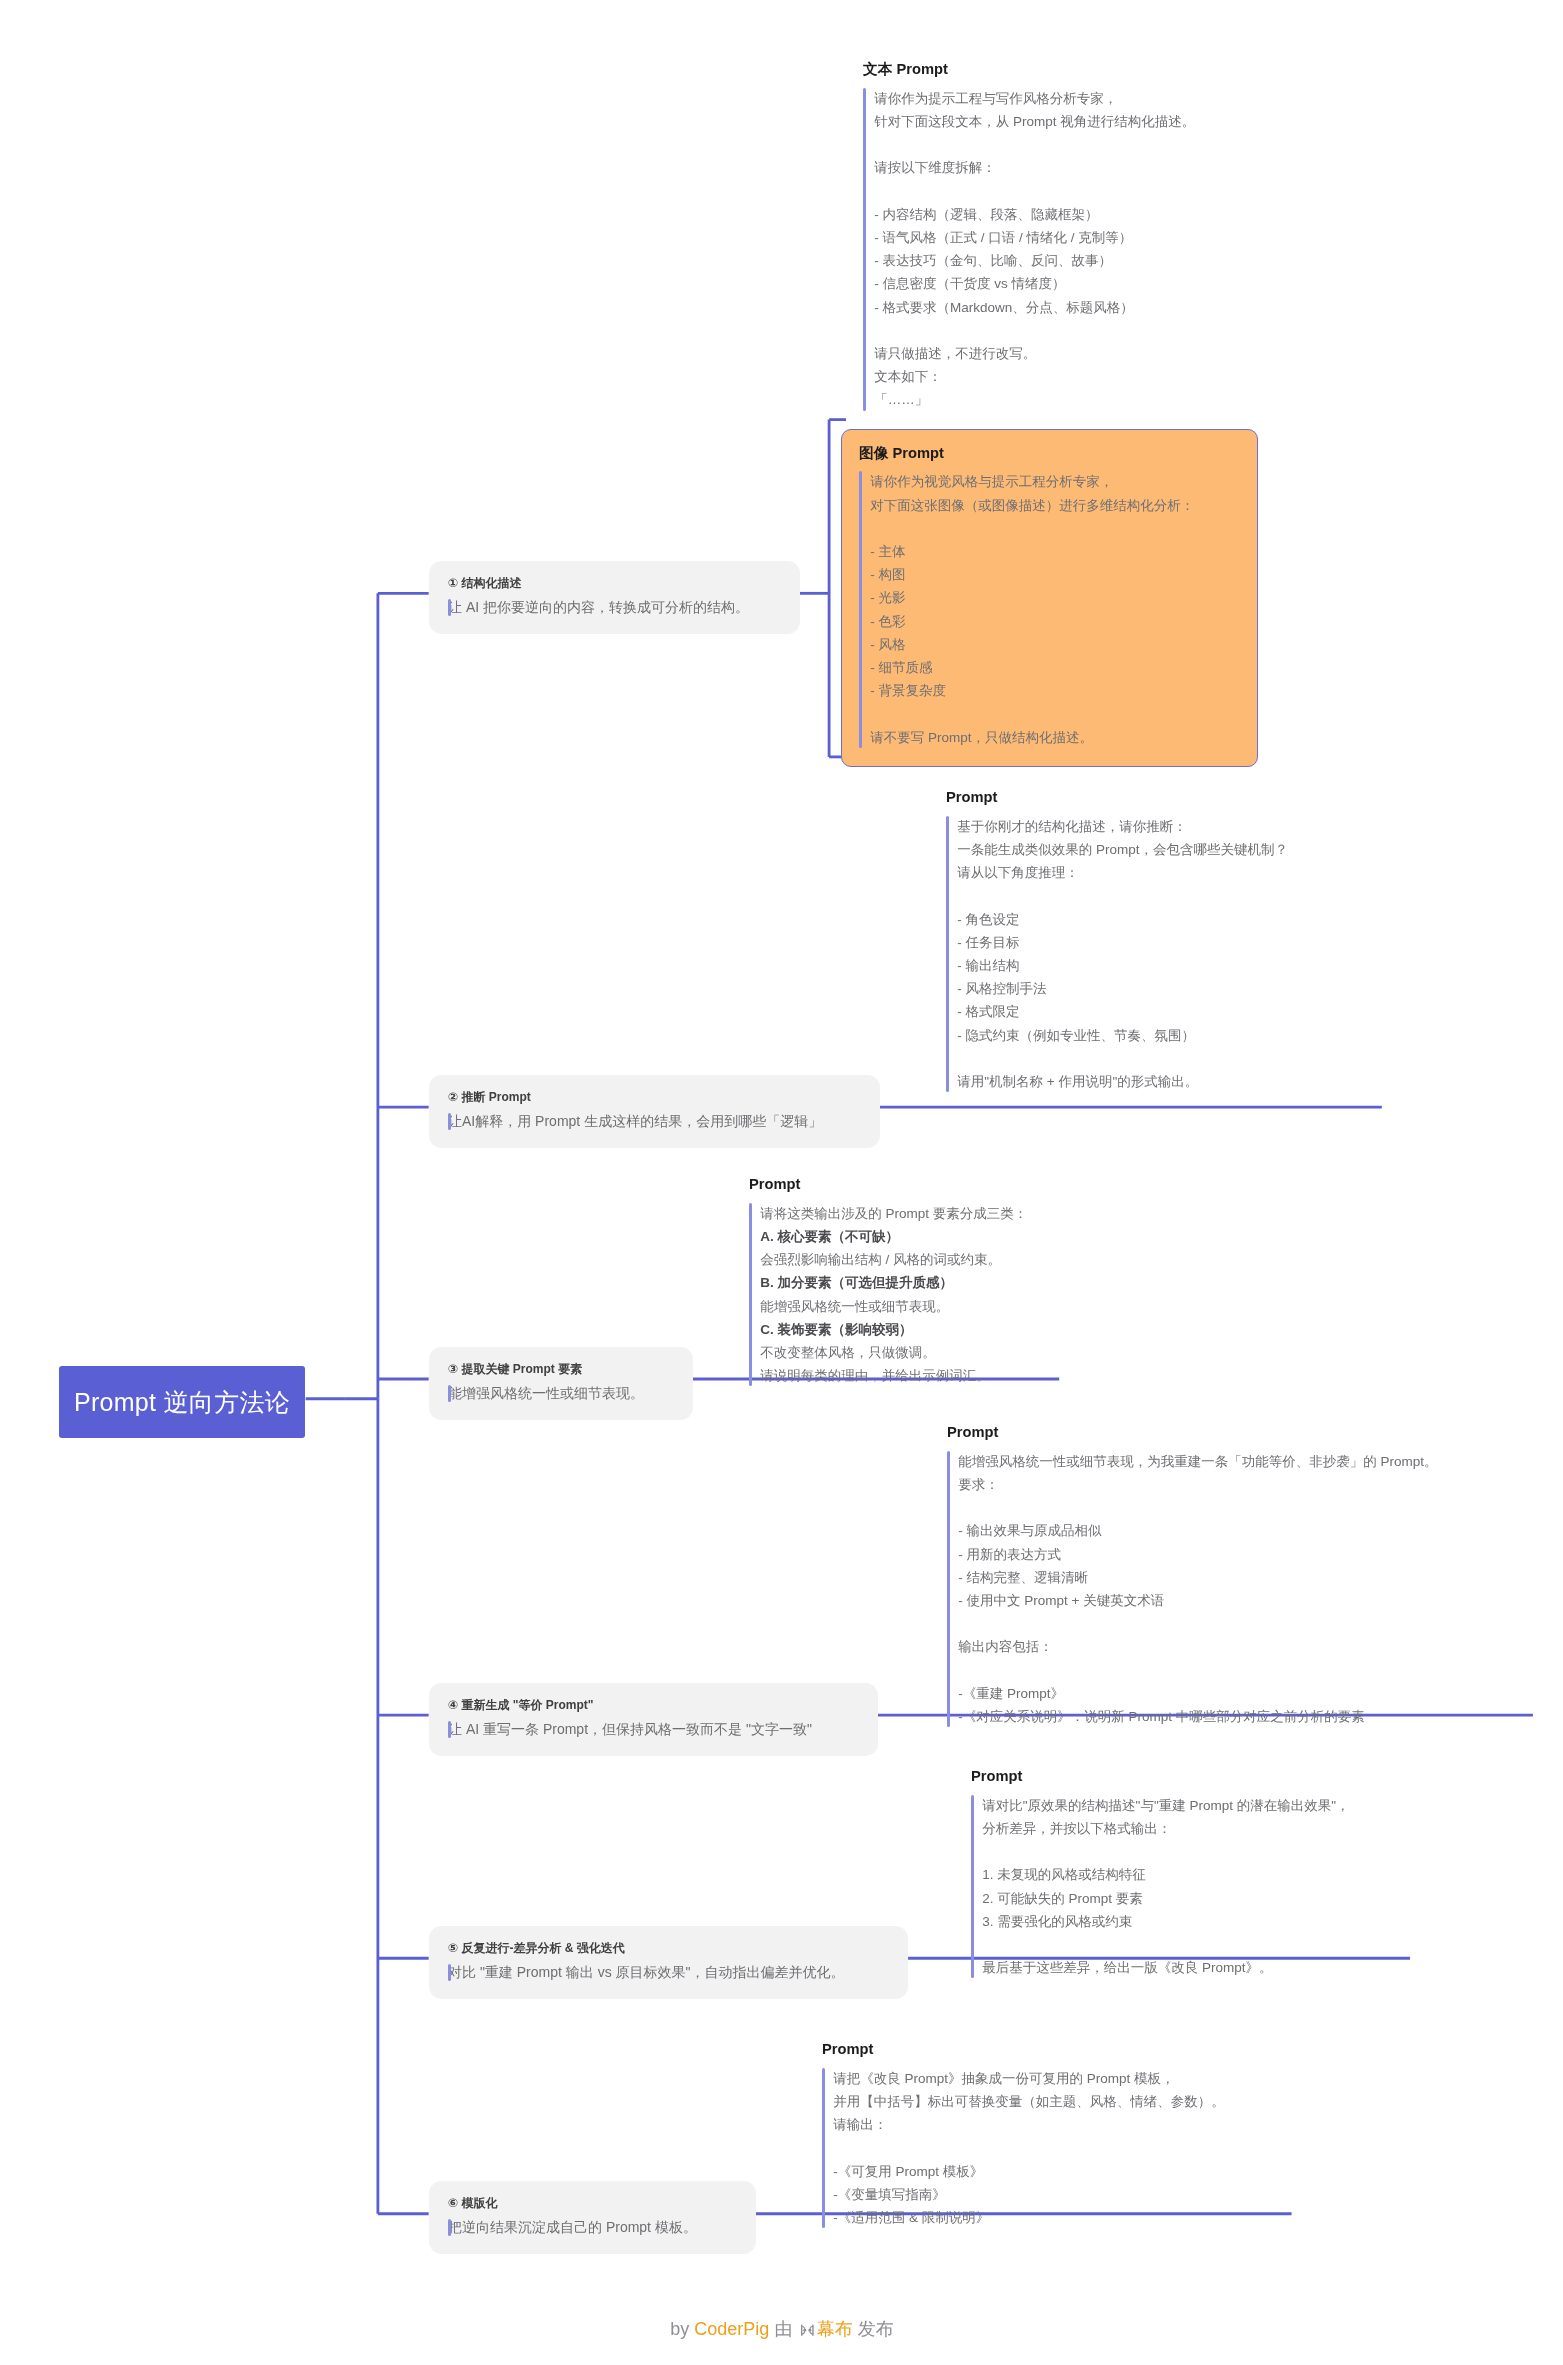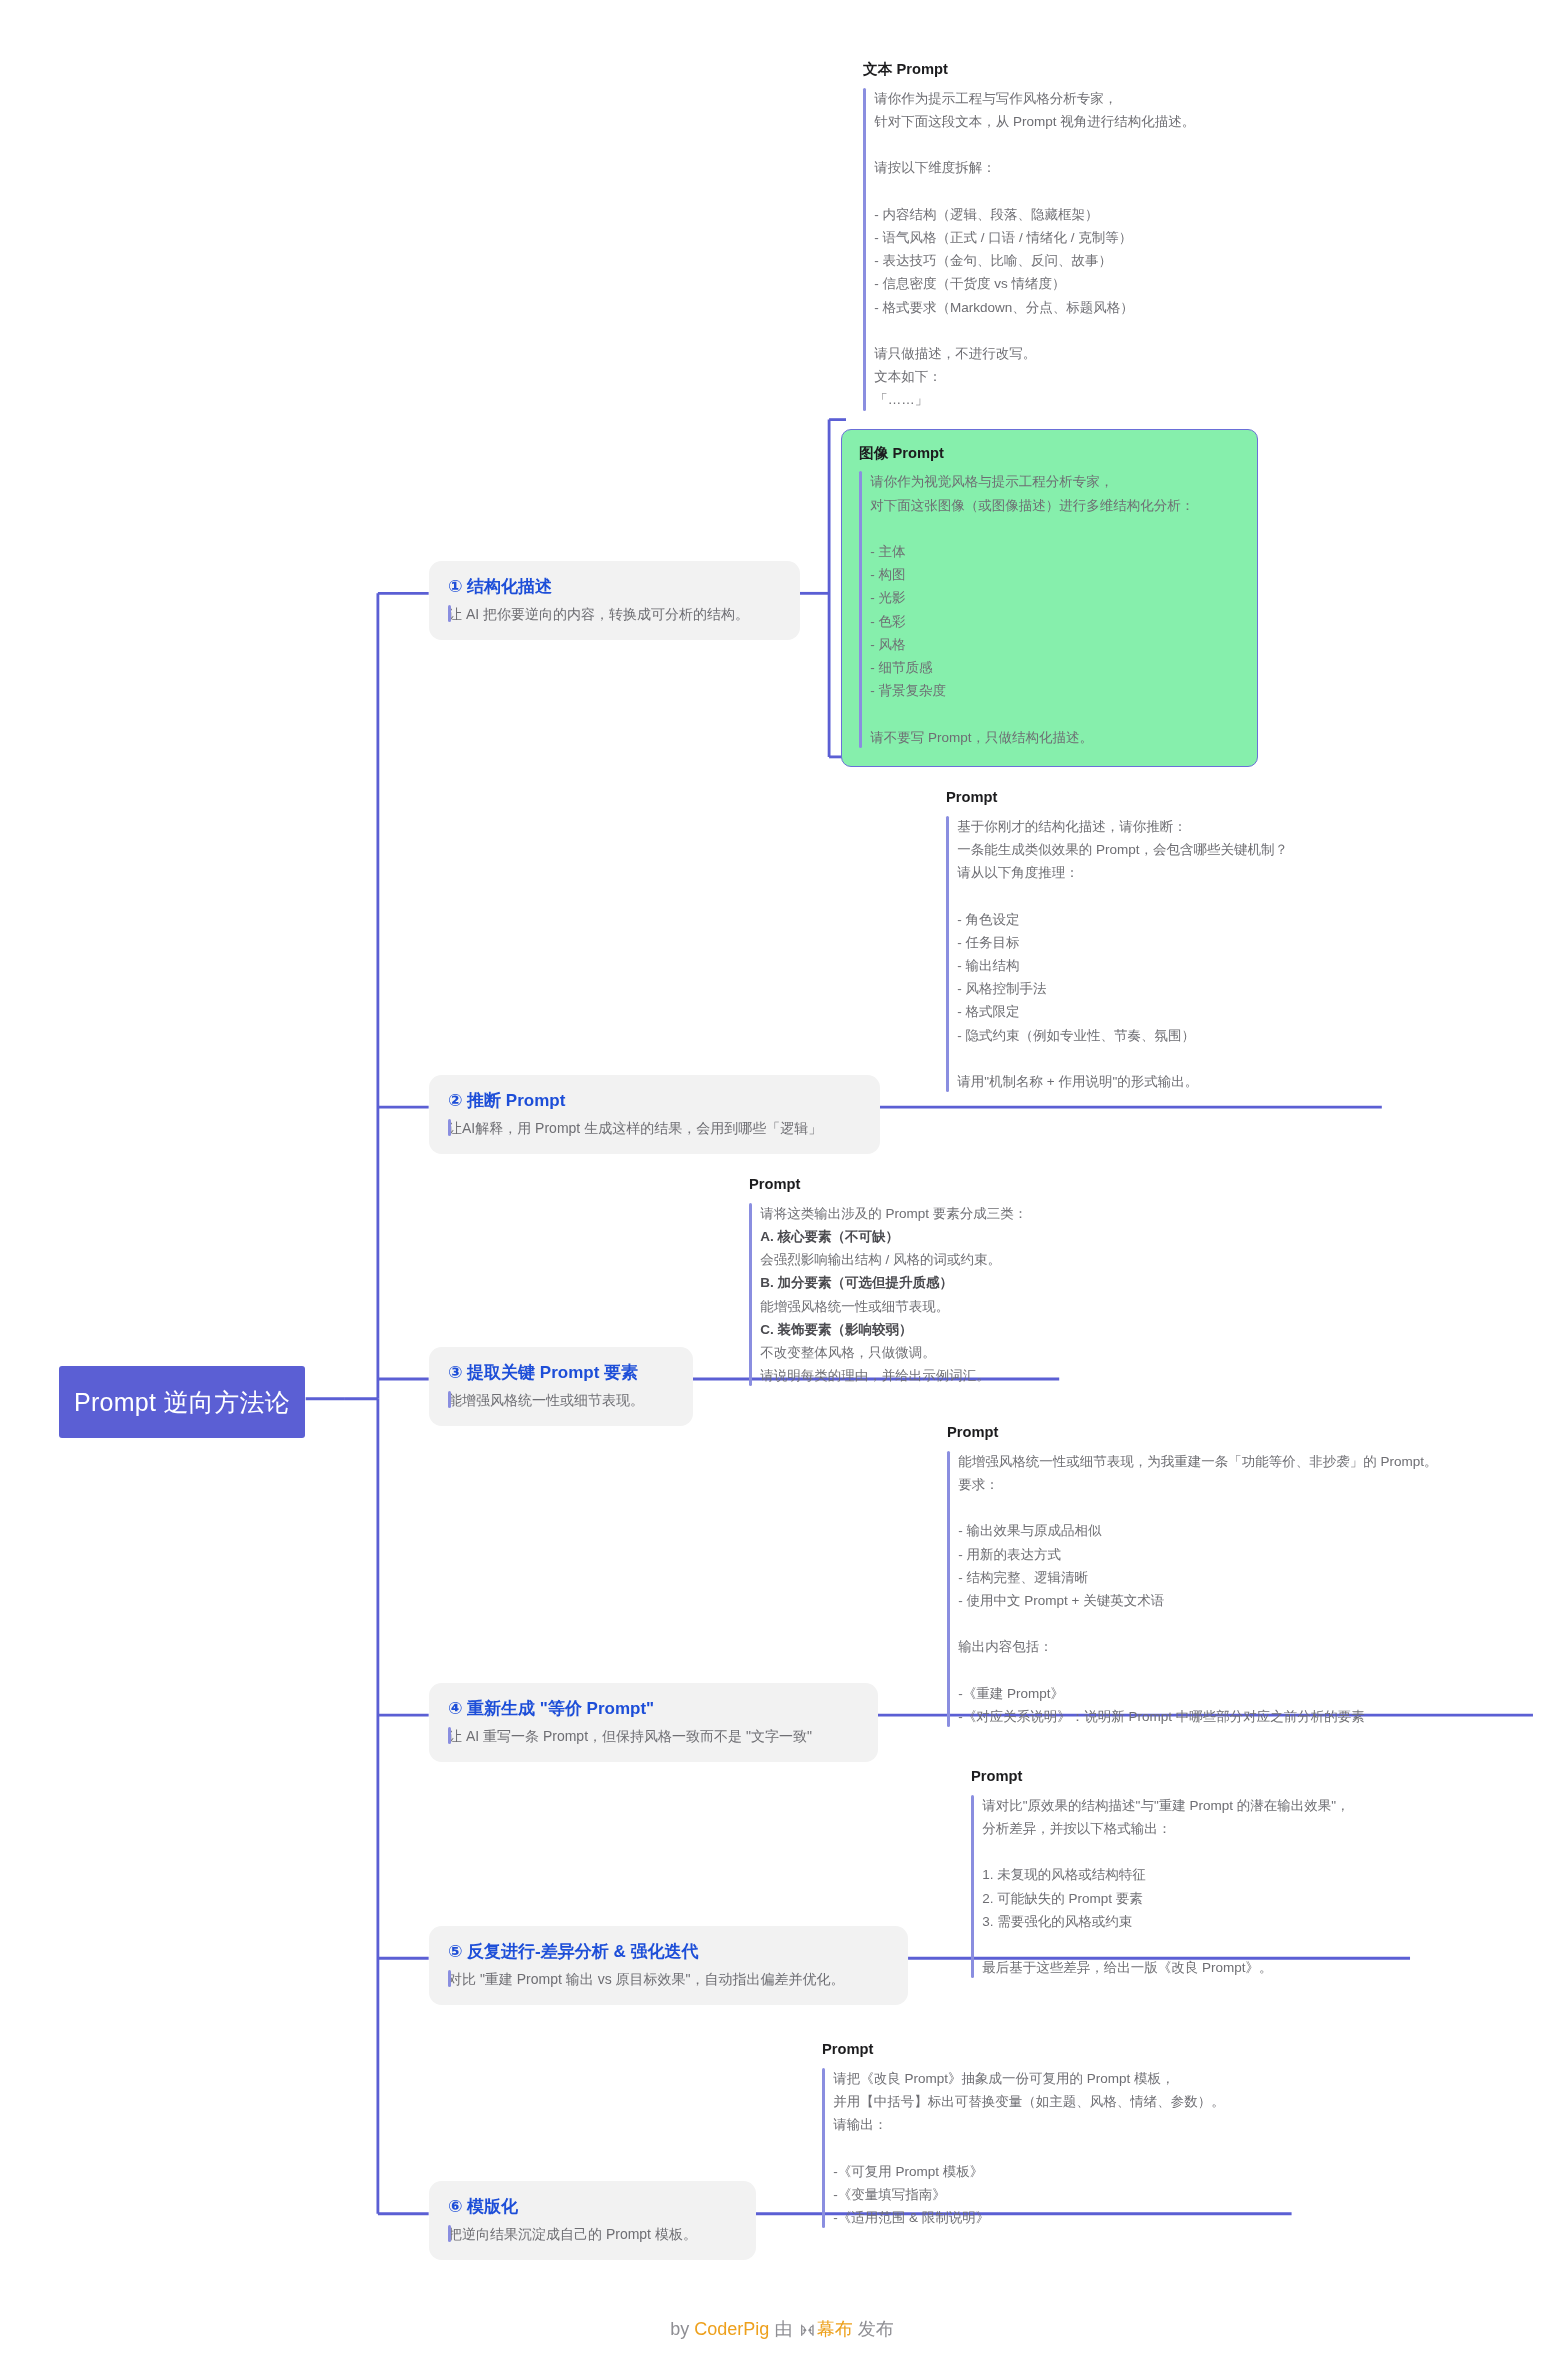--- a/index.html
+++ b/index.html
@@ -44,23 +44,23 @@
 
   
   .branch {
     position: absolute;
     background: #f2f2f2;
     border-radius: 12.4px;
     padding: 14.7px 19px 16px 19px;
     box-sizing: border-box;
   }
   .branch .b-title {
-    color: #1d4ed8;
+    color: #404040;
     font-weight: bold;
-    font-size: 17px;
+    font-size: 12px;
     line-height: 1.25;
     margin-bottom: 6.8px;
     white-space: nowrap;
   }
   .branch .b-desc {
     position: relative;
     color: #6e6e73;
     font-size: 14px;
     line-height: 1.45;
     white-space: nowrap;
@@ -78,21 +78,21 @@
 
   
   .leaf {
     position: absolute;
     box-sizing: border-box;
   }
   .leaf.boxed {
     border: 1.7px solid #6a6fd8;
     border-radius: 10px;
     padding: 14.7px 17px 17px 17px;
-    background: #86efac;
+    background: #fdba74;
   }
   .leaf .l-title {
     color: #1c1c1e;
     font-weight: bold;
     font-size: 14.7px;
     line-height: 1.2;
     margin-bottom: 8px;
     white-space: nowrap;
   }
   .leaf .l-body {

